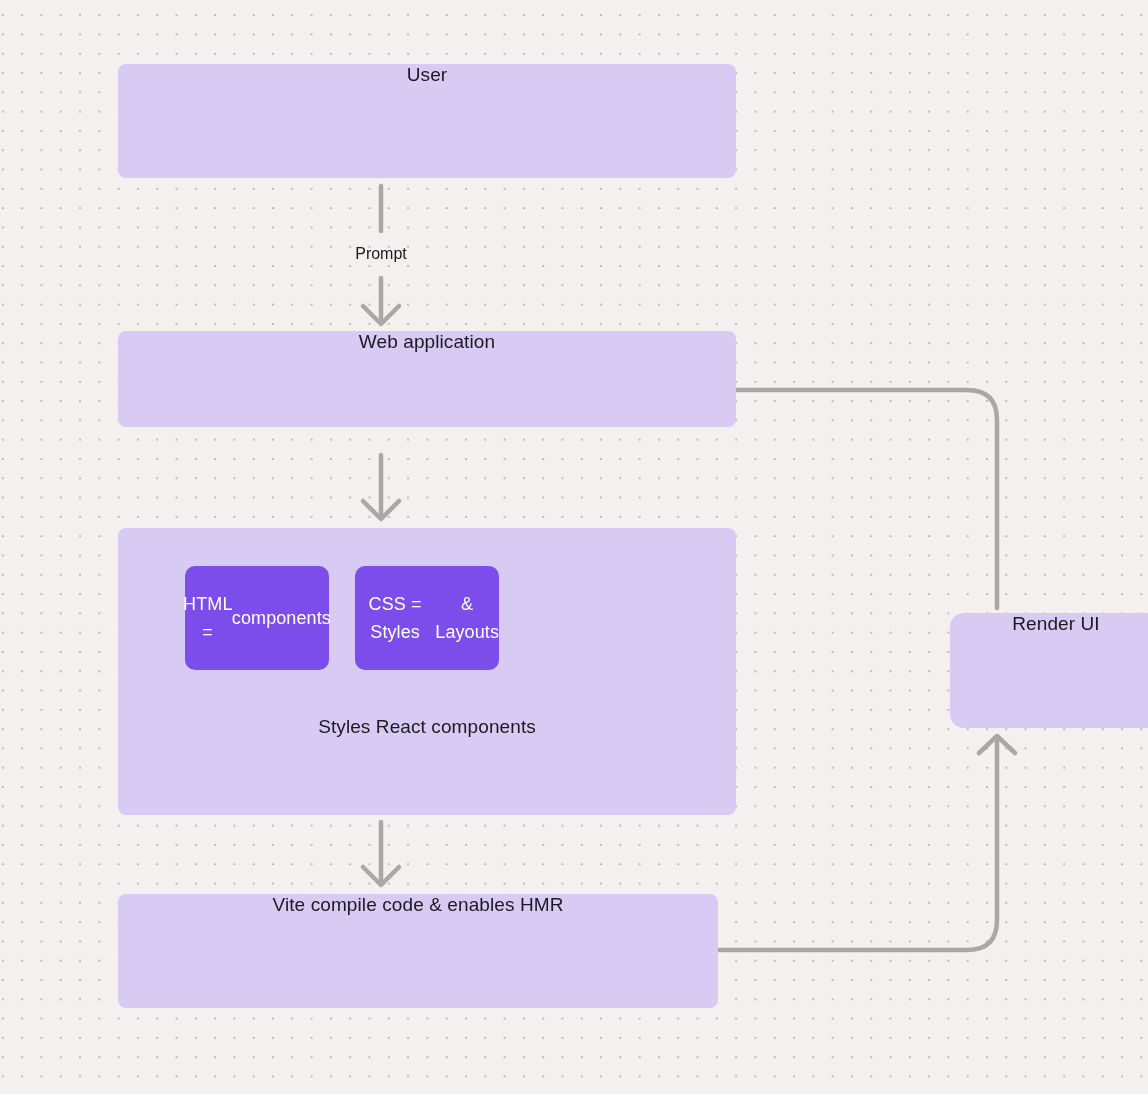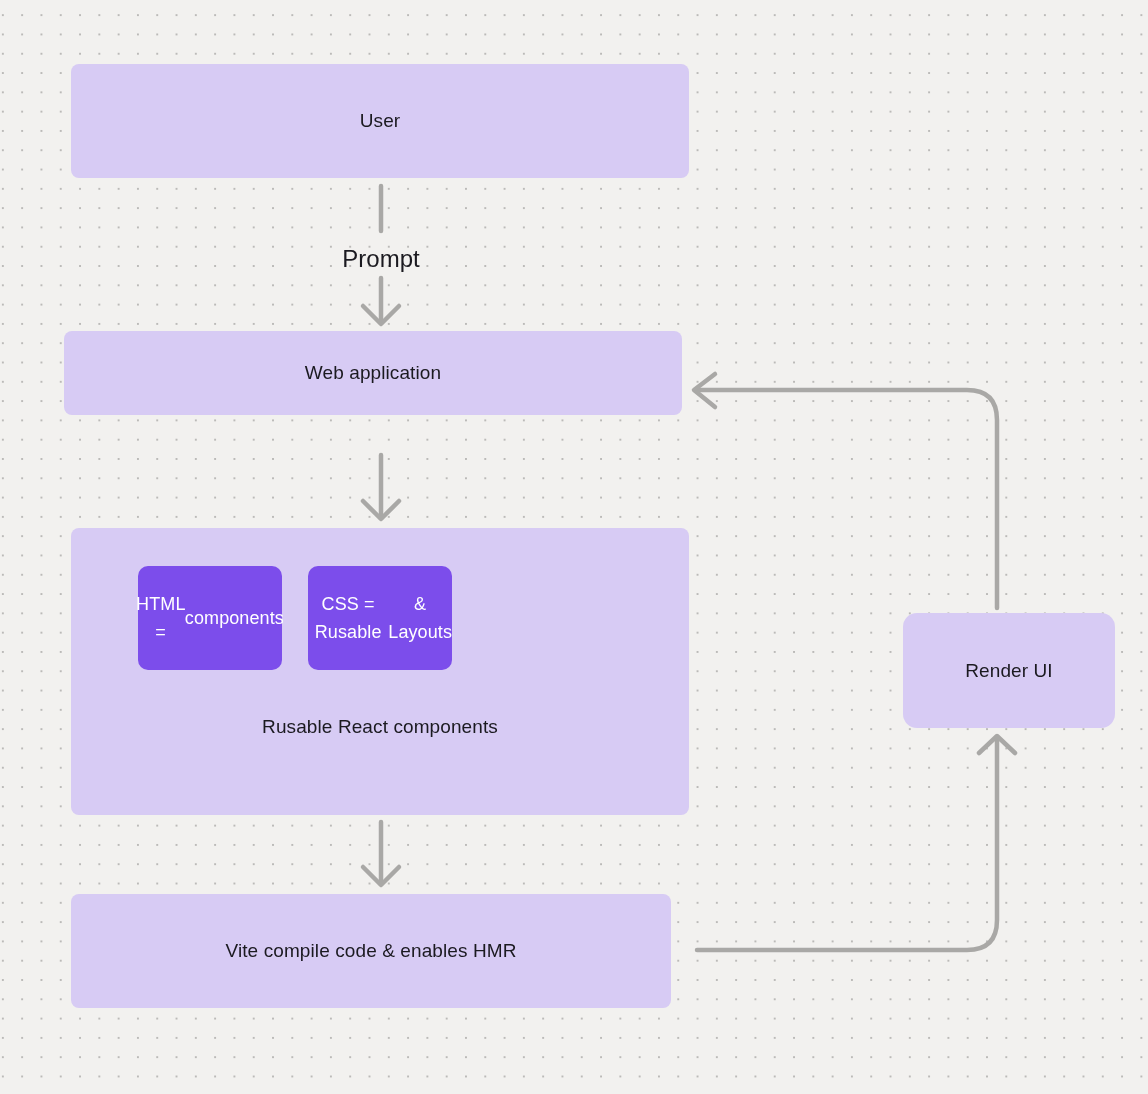--- a/index.html
+++ b/index.html
@@ -16,29 +16,29 @@
     background-position: 12.5px 5.5px;
     overflow: hidden;
     font-family: "Liberation Sans", "DejaVu Sans", sans-serif;
     color: #1b1a20;
   }
   .node {
     position: absolute;
     background: #d7cbf4;
     border-radius: 8px;
     display: flex;
-    align-items: center;
     justify-content: center;
     font-size: 19px;
     font-weight: 500;
     letter-spacing: 0.1px;
     box-sizing: border-box;
+    margin-left: 47px;
   }
   .node-user   { left: 71px;  top: 64px;  width: 618px; height: 114px; }
-  .node-webapp { left: 64px;  top: 331px; width: 618px; height: 84px; }
+  .node-webapp { left: 71px;  top: 331px; width: 618px; height: 96px; }
   .node-group  { left: 71px;  top: 528px; width: 618px; height: 287px; }
   .node-vite   { left: 71px;  top: 894px; width: 600px; height: 114px; }
   .node-render { left: 903px; top: 613px; width: 212px; height: 115px; border-radius: 14px; }
 
   .chip {
     position: absolute;
     top: 38px;
     width: 144px;
     height: 104px;
     background: #7c4deb;
@@ -67,21 +67,21 @@
     font-weight: 500;
     color: #1b1a20;
   }
 
   .edge-label {
     position: absolute;
     left: 306px;
     top: 245px;
     width: 150px;
     text-align: center;
-    font-size: 24px;
+    font-size: 16px;
     font-weight: 500;
     color: #1b1a20;
   }
 
   .wires {
     position: absolute;
     left: 0;
     top: 0;
     width: 1148px;
     height: 1094px;
@@ -127,24 +127,24 @@
   <div class="node node-webapp">
     <span>Web application</span>
   </div>
 
   <div class="node node-group">
     <div class="chip chip-1">
       <span>HTML =</span>
       <span>components</span>
     </div>
     <div class="chip chip-2">
-      <span>CSS = Rusable</span>
+      <span>CSS = Styles</span>
       <span>&amp; Layouts</span>
     </div>
-    <div class="group-caption">Rusable React components</div>
+    <div class="group-caption">Styles React components</div>
   </div>
 
   <div class="node node-vite">
     <span>Vite compile code &amp; enables HMR</span>
   </div>
 
   <div class="node node-render">
     <span>Render UI</span>
   </div>
 

